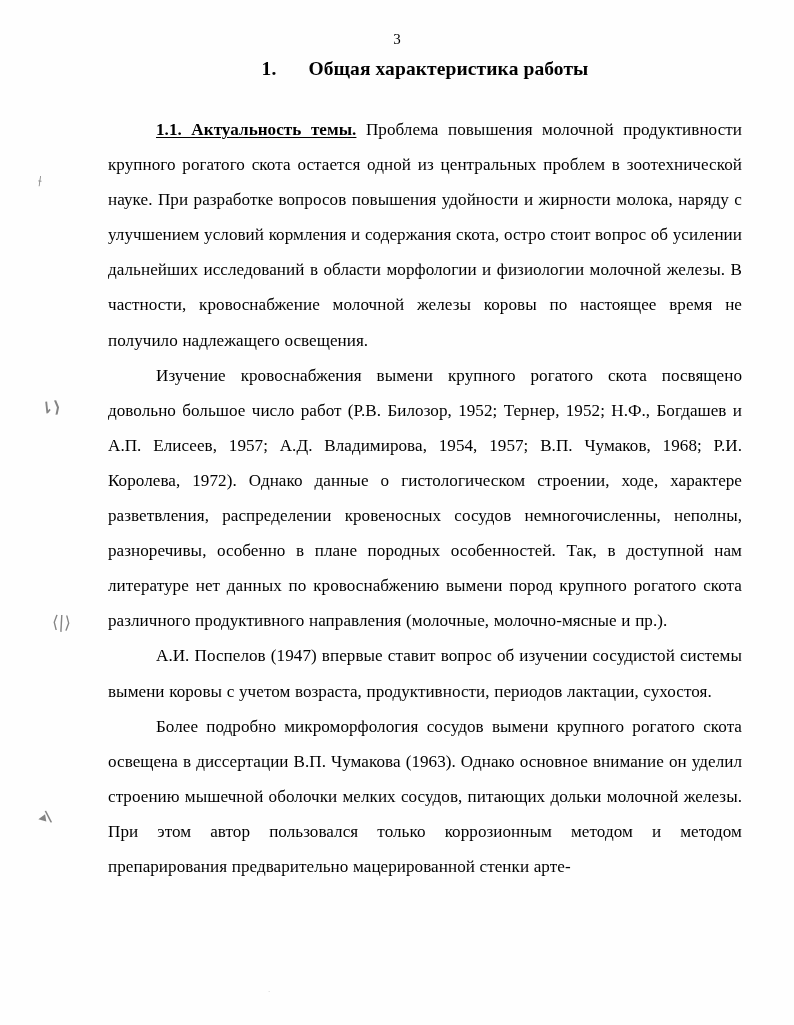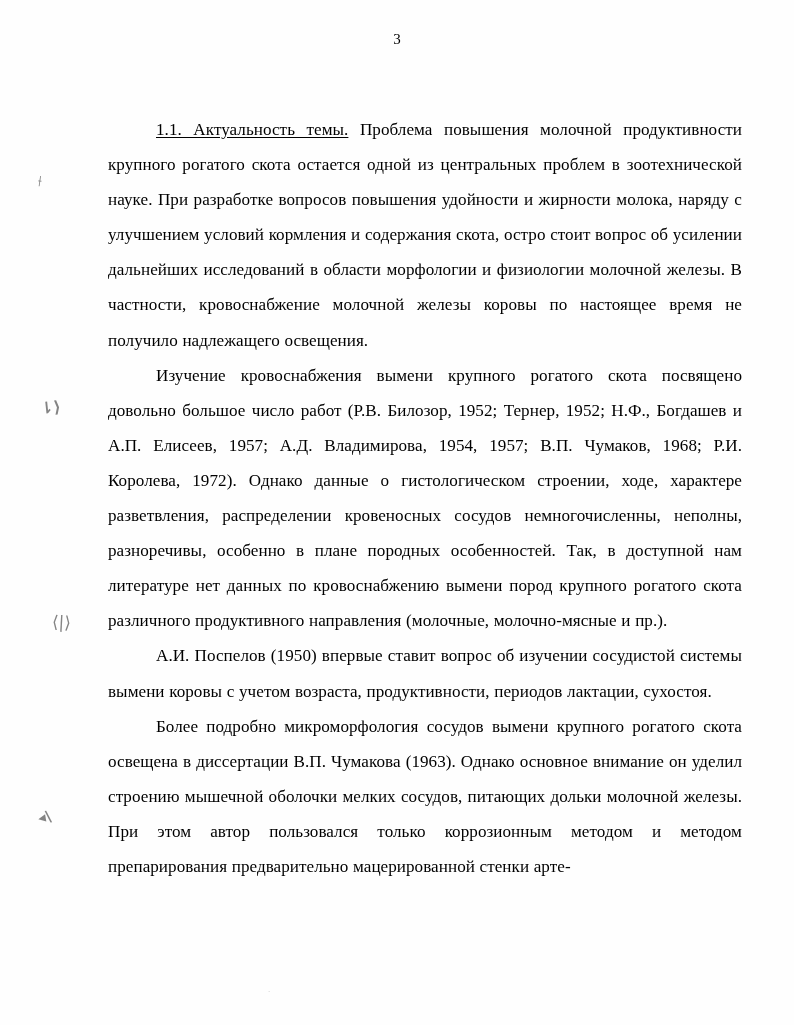--- a/index.html
+++ b/index.html
@@ -59,21 +59,21 @@
     text-justify: inter-word;
     letter-spacing: 0.05px;
     word-spacing: 0.3px;
   }
   .body-text p {
     margin: 0;
     text-indent: 48px;
     text-align: justify;
   }
   .lead-label {
-    font-weight: normal;
+    font-weight: bold;
     text-decoration: underline;
     text-underline-offset: 2px;
   }
   
   .speck {
     position: absolute;
     color: #3b3b3b;
     font-family: "DejaVu Sans", sans-serif;
     opacity: 0.62;
     pointer-events: none;
@@ -85,29 +85,32 @@
   .speck-4 { top: 808px; left: 38px; font-size: 15px; font-weight: bold; transform: rotate(-10deg); }
   .speck-5 { top: 988px; left: 268px; font-size: 7px; opacity: 0.35; }
 </style>
 </head>
 <body>
 
 <div class="page">
 
   <div class="page-number">3</div>
 
+  <div class="chapter-heading">
+    <span class="chapter-num">1.</span><span>Общая характеристика работы</span>
+  </div>
 
   <div class="body-text">
 
     <p><span class="lead-label">1.1. Актуальность темы.</span><span> Проблема повышения молочной продуктивности крупного рогатого скота остается одной из центральных проблем в зоотехнической науке. При разработке вопросов повышения удойности и жирности молока, наряду с улучшением условий кормления и содержания скота, остро стоит вопрос об усилении дальнейших исследований в области морфологии и физиологии молочной железы. В частности, кровоснабжение молочной железы коровы по настоящее время не получило надлежащего освещения.</span></p>
 
     <p><span>Изучение кровоснабжения вымени крупного рогатого скота посвящено довольно большое число работ (Р.В. Билозор, 1952; Тернер, 1952; Н.Ф., Богдашев и А.П. Елисеев, 1957; А.Д. Владимирова, 1954, 1957; В.П. Чумаков, 1968; Р.И. Королева, 1972). Однако данные о гистологическом строении, ходе, характере разветвления, распределении кровеносных сосудов немногочисленны, неполны, разноречивы, особенно в плане породных особенностей. Так, в доступной нам литературе нет данных по кровоснабжению вымени пород крупного рогатого скота различного продуктивного направления (молочные, молочно-мясные и пр.).</span></p>
 
 
-    <p><span>А.И. Поспелов (1950) впервые ставит вопрос об изучении сосудистой системы вымени коровы с учетом возраста, продуктивности, периодов лактации, сухостоя.</span></p>
+    <p><span>А.И. Поспелов (1947) впервые ставит вопрос об изучении сосудистой системы вымени коровы с учетом возраста, продуктивности, периодов лактации, сухостоя.</span></p>
 
     <p><span>Более подробно микроморфология сосудов вымени крупного рогатого скота освещена в диссертации В.П. Чумакова (1963). Однако основное внимание он уделил строению мышечной оболочки мелких сосудов, питающих дольки молочной железы. При этом автор пользовался только коррозионным методом и методом препарирования предварительно мацерированной стенки арте-</span></p>
 
   </div>
 
   <span class="speck speck-1">⟊</span>
   <span class="speck speck-2">⇂⟩</span>
   <span class="speck speck-3">⟨|⟩</span>
   <span class="speck speck-4">◂\</span>
   <span class="speck speck-5">·</span>

